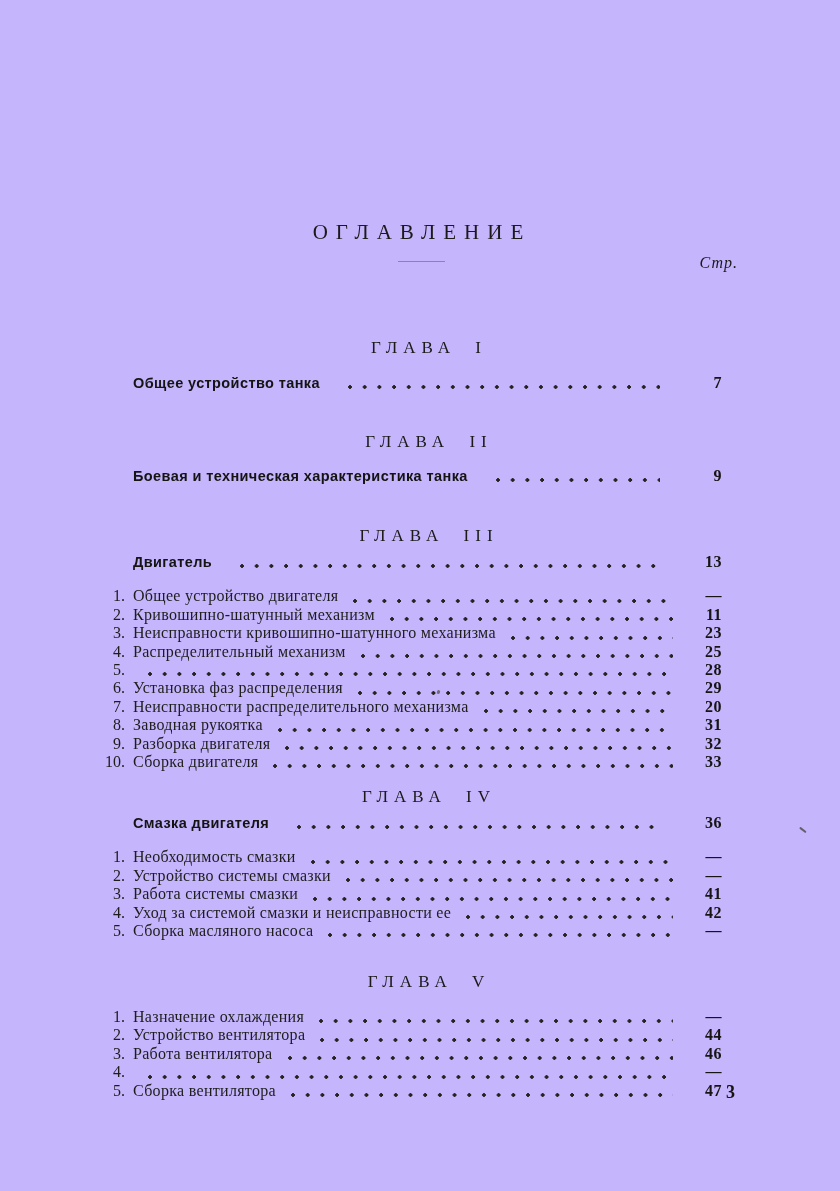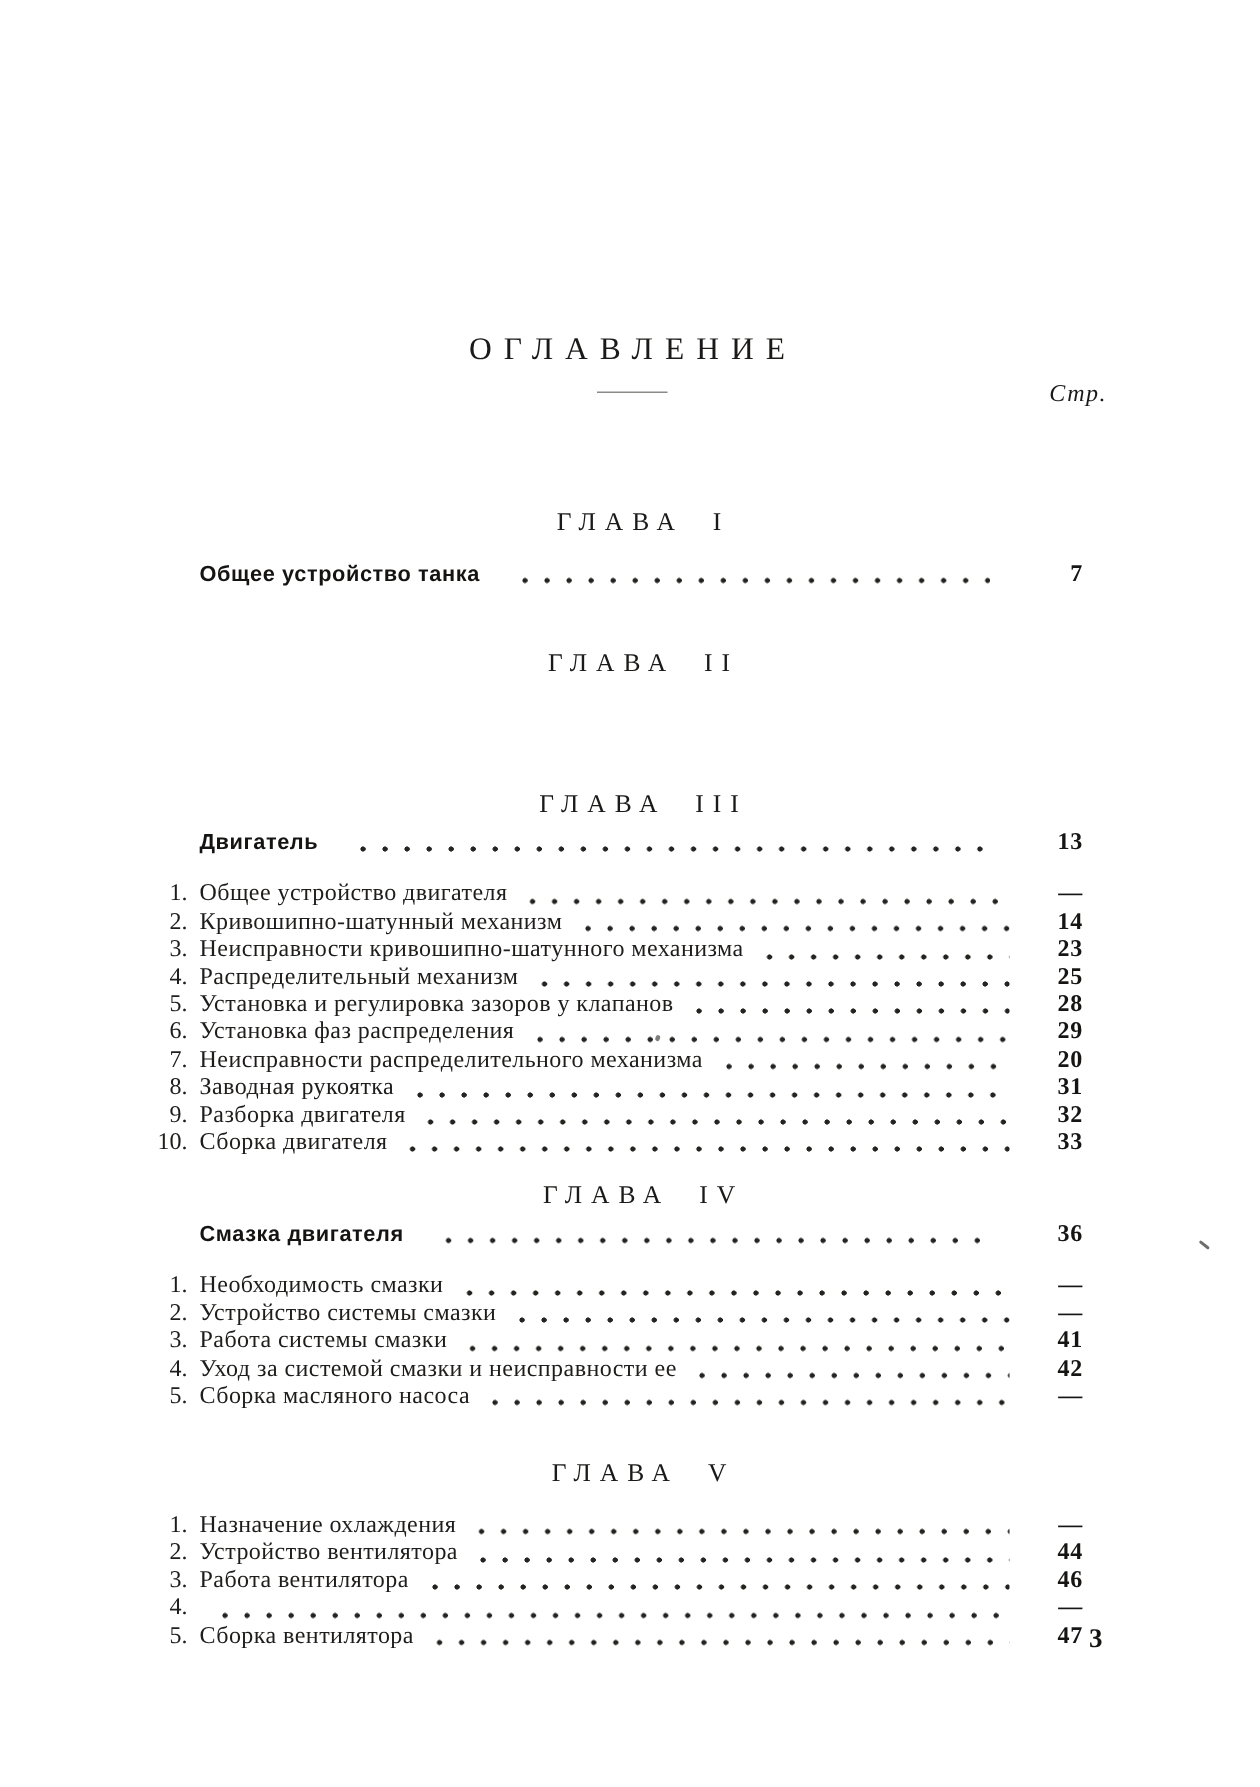--- a/index.html
+++ b/index.html
@@ -5,21 +5,21 @@
   html, body {
     margin: 0;
     padding: 0;
     background: #e8e8e6;
   }
   .page {
     position: relative;
     width: 840px;
     height: 1191px;
     margin: 0 auto;
-    background: #ffffff;
+    background: #c4b5fd;
     overflow: hidden;
     color: #1e1d1b;
     font-family: "Liberation Serif", serif;
     text-decoration: underline;
   }
   .content {
     position: absolute;
     left: 133px;
     top: 0;
     width: 592px;
@@ -177,56 +177,60 @@
         <div class="chapter chapter-1">
           <div class="chapter-heading">ГЛАВА I</div>
           <div class="row entry-row">
             <span class="entry-label">Общее устройство танка</span>
             <div class="leader"></div>
             <span class="pagenum">7</span>
           </div>
         </div>
         <div class="chapter chapter-2">
           <div class="chapter-heading">ГЛАВА II</div>
+          <div class="row entry-row">
+            <span class="entry-label">Боевая и техническая характеристика танка</span>
+            <div class="leader"></div>
+            <span class="pagenum">9</span>
+          </div>
         </div>
         <div class="chapter chapter-3">
           <div class="chapter-heading">ГЛАВА III</div>
           <div class="row entry-row">
             <span class="entry-label">Двигатель</span>
             <div class="leader"></div>
             <span class="pagenum">13</span>
           </div>
           <div class="items">
             <div class="row">
               <span class="item-num">1.</span>
               <span class="item-label">Общее устройство двигателя</span>
               <div class="leader"></div>
               <span class="pagenum">—</span>
             </div>
             <div class="row">
               <span class="item-num">2.</span>
               <span class="item-label">Кривошипно-шатунный механизм</span>
               <div class="leader"></div>
-              <span class="pagenum">14</span>
+              <span class="pagenum">11</span>
             </div>
             <div class="row">
               <span class="item-num">3.</span>
               <span class="item-label">Неисправности кривошипно-шатунного механизма</span>
               <div class="leader"></div>
               <span class="pagenum">23</span>
             </div>
             <div class="row">
               <span class="item-num">4.</span>
               <span class="item-label">Распределительный механизм</span>
               <div class="leader"></div>
               <span class="pagenum">25</span>
             </div>
             <div class="row">
               <span class="item-num">5.</span>
-              <span class="item-label">Установка и регулировка зазоров у клапанов</span>
               <div class="leader"></div>
               <span class="pagenum">28</span>
             </div>
             <div class="row">
               <span class="item-num">6.</span>
               <span class="item-label">Установка фаз распределения</span>
               <div class="leader"></div>
               <span class="pagenum">29</span>
             </div>
             <div class="row">

